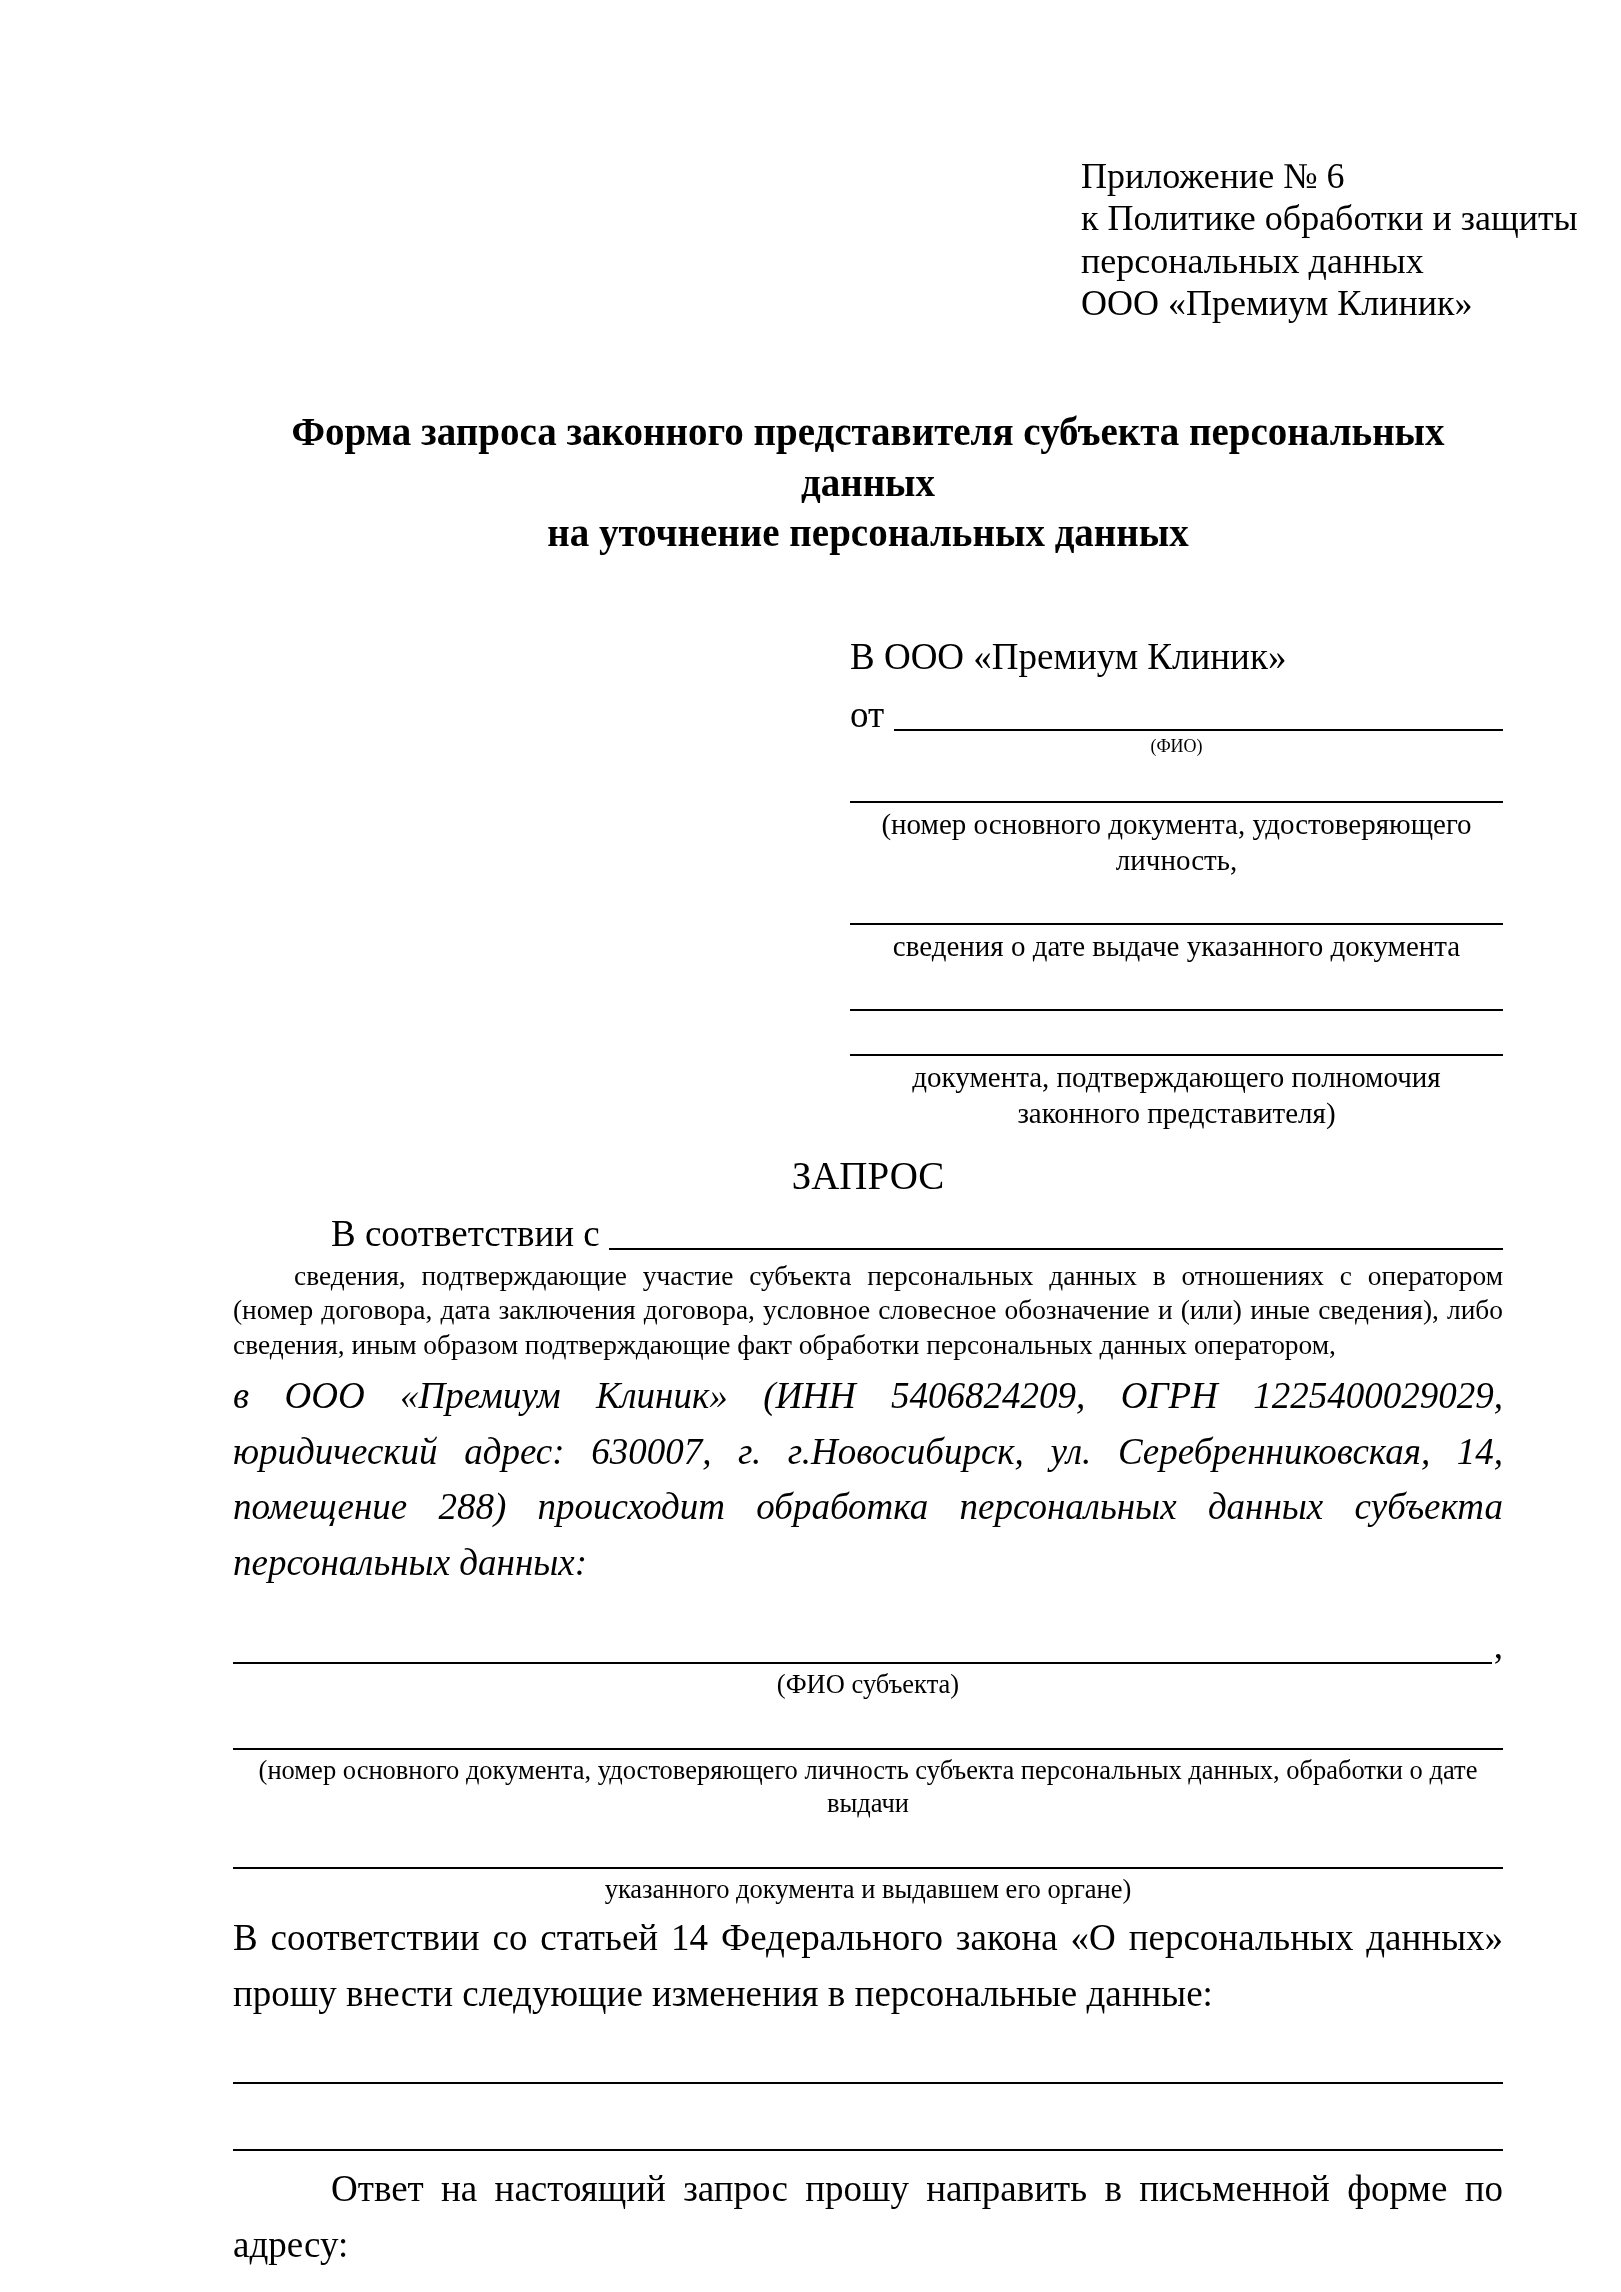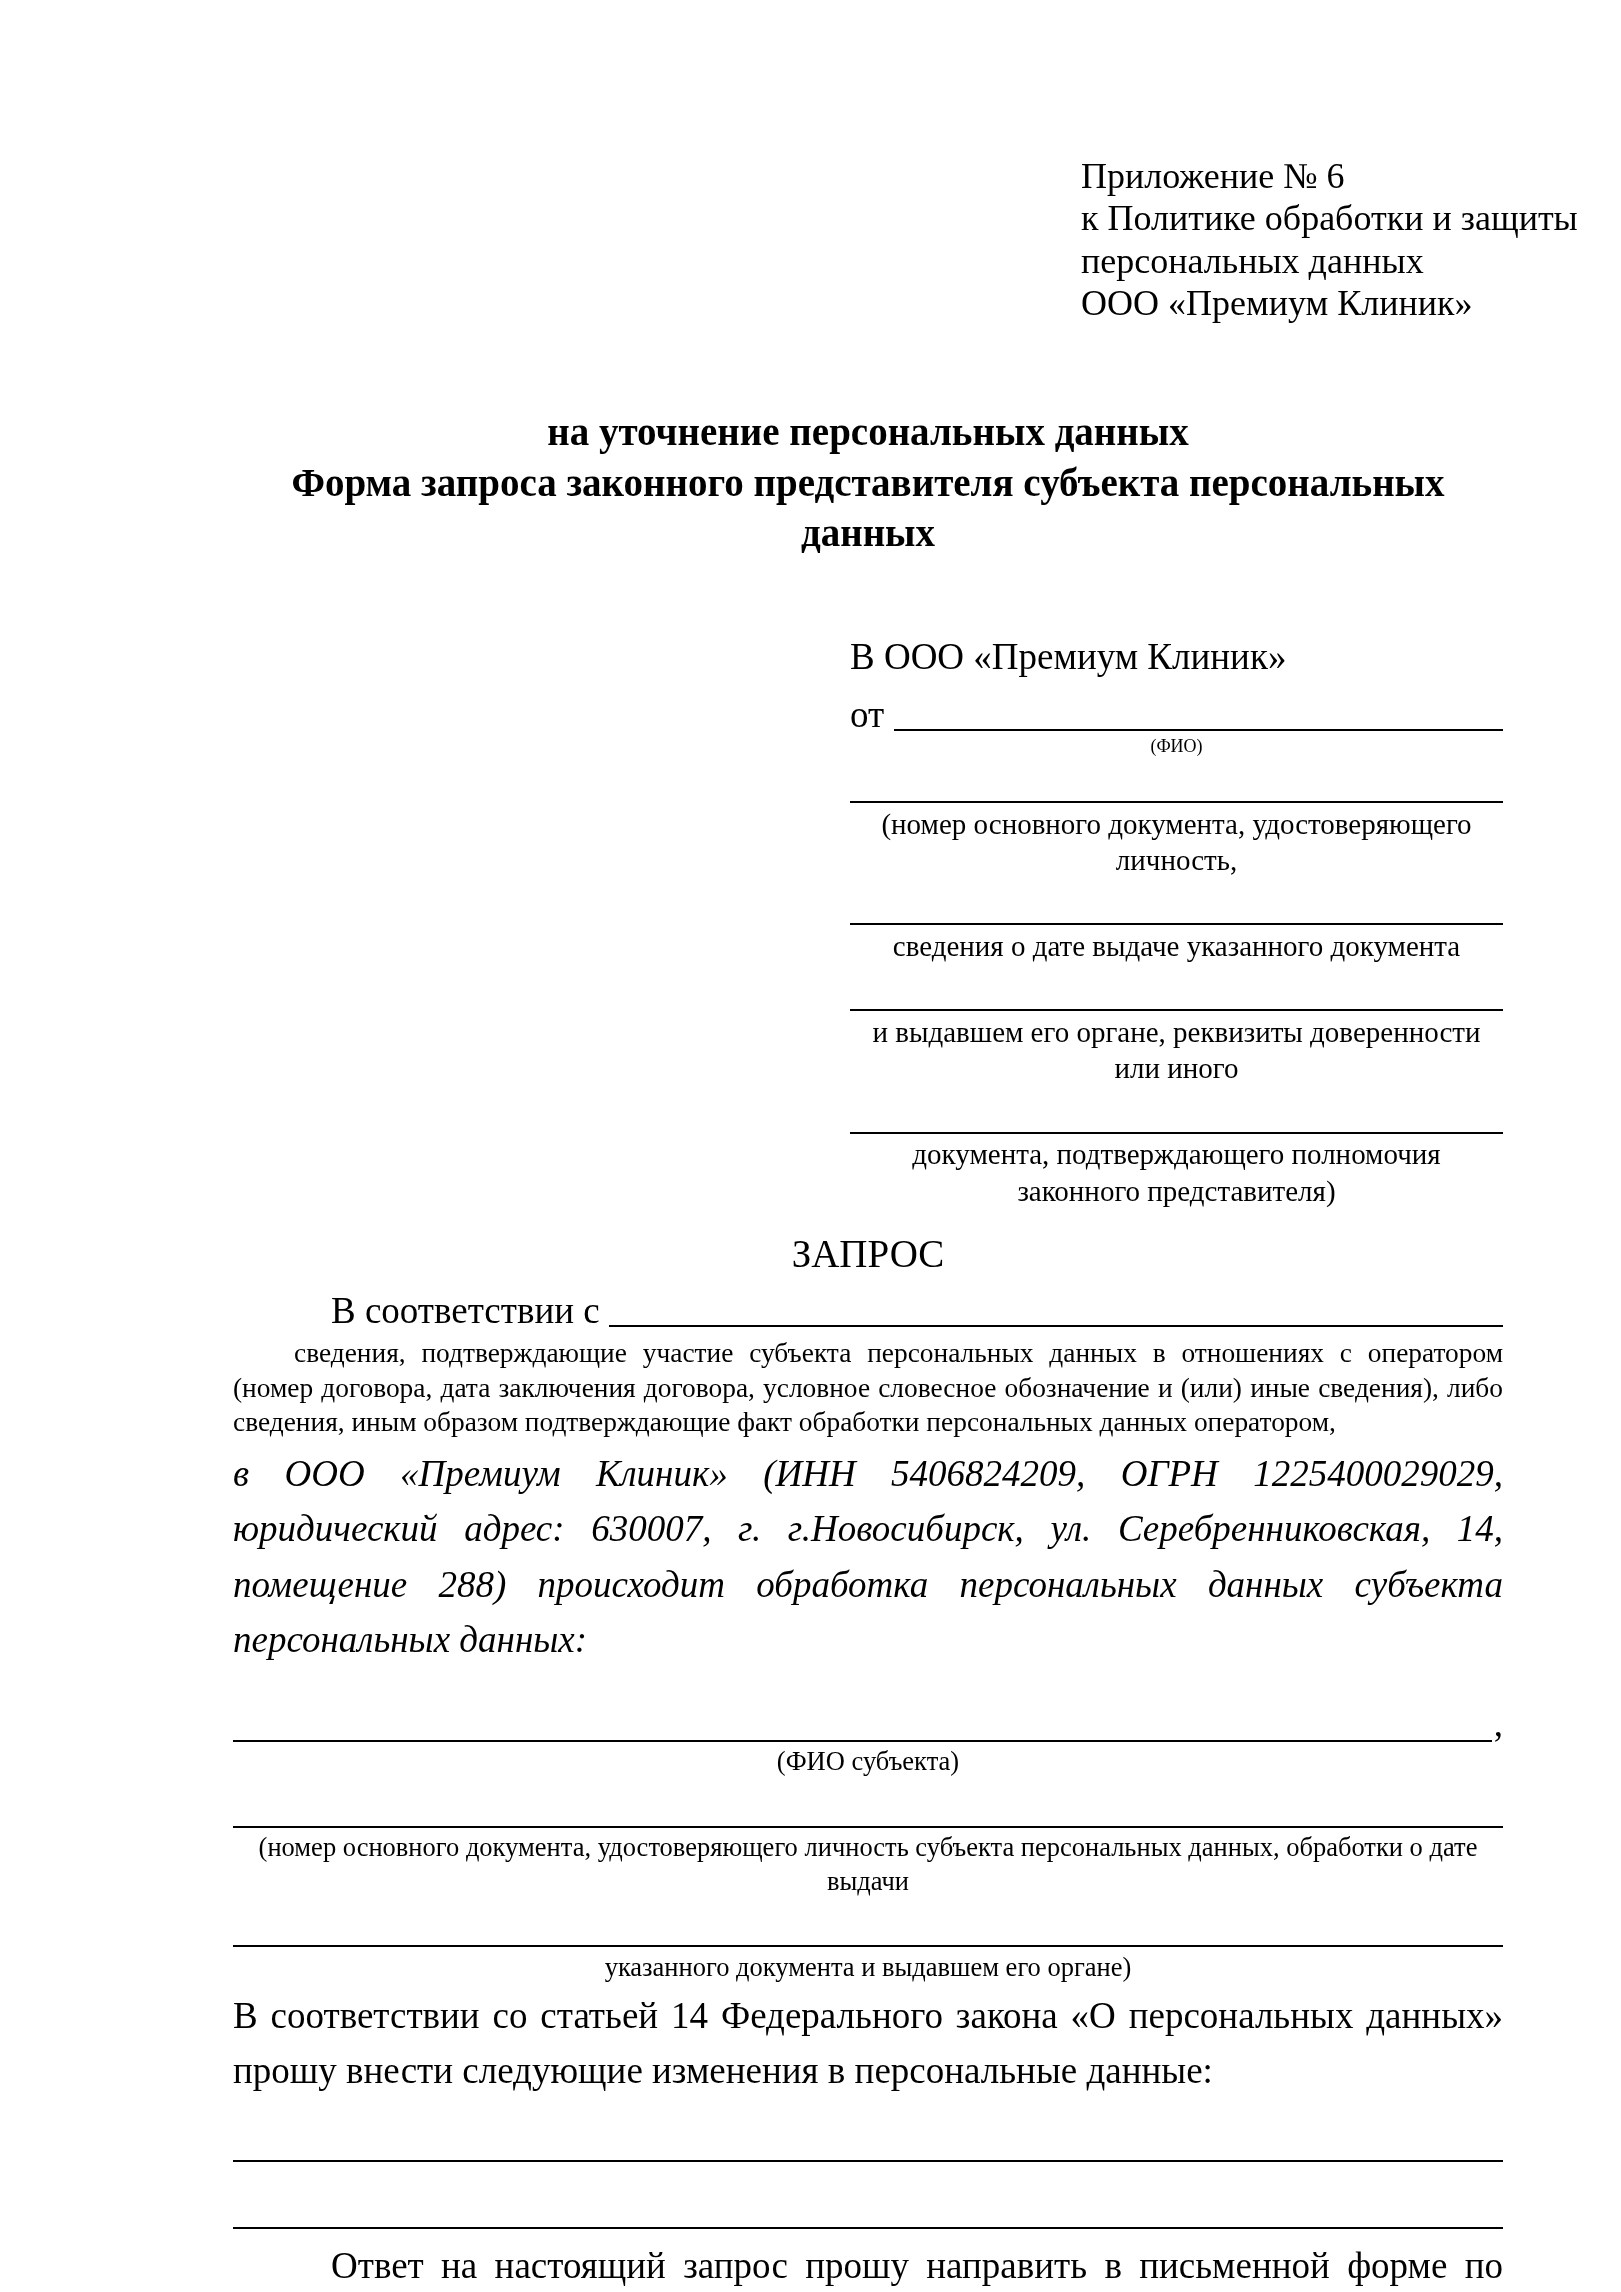--- a/index.html
+++ b/index.html
@@ -59,41 +59,40 @@
   <div class="content">
 
     <div class="appendix">
       <div>Приложение № 6</div>
       <div>к Политике обработки и защиты</div>
       <div>персональных данных</div>
       <div>ООО «Премиум Клиник»</div>
     </div>
 
     <div class="doc-title">
+      <div>Форма запроса законного представителя субъекта персональных данных</div>
       <div>на уточнение персональных данных</div>
-      <div>Форма запроса законного представителя субъекта персональных данных</div>
     </div>
 
     <div class="addressee">
       <div class="to-line">В ООО «Премиум Клиник»</div>
 
       <div class="from-row">
         <span class="from-label">от</span>
         <span class="fill"></span>
       </div>
       <div class="cap">(ФИО)</div>
 
       <div class="cred-line"></div>
       <div class="cred-cap">(номер основного документа, удостоверяющего личность,</div>
 
       <div class="cred-line"></div>
       <div class="cred-cap">сведения о дате выдаче указанного документа</div>
 
       <div class="cred-line"></div>
-      <div class="cred-cap">и выдавшем его органе, реквизиты доверенности или иного</div>
 
       <div class="cred-line"></div>
       <div class="cred-cap">документа, подтверждающего полномочия законного представителя)</div>
     </div>
 
     <div class="req-heading">ЗАПРОС</div>
 
     <div class="intro-row">
       <span class="intro-text">В соответствии с</span>
       <span class="fill"></span>

